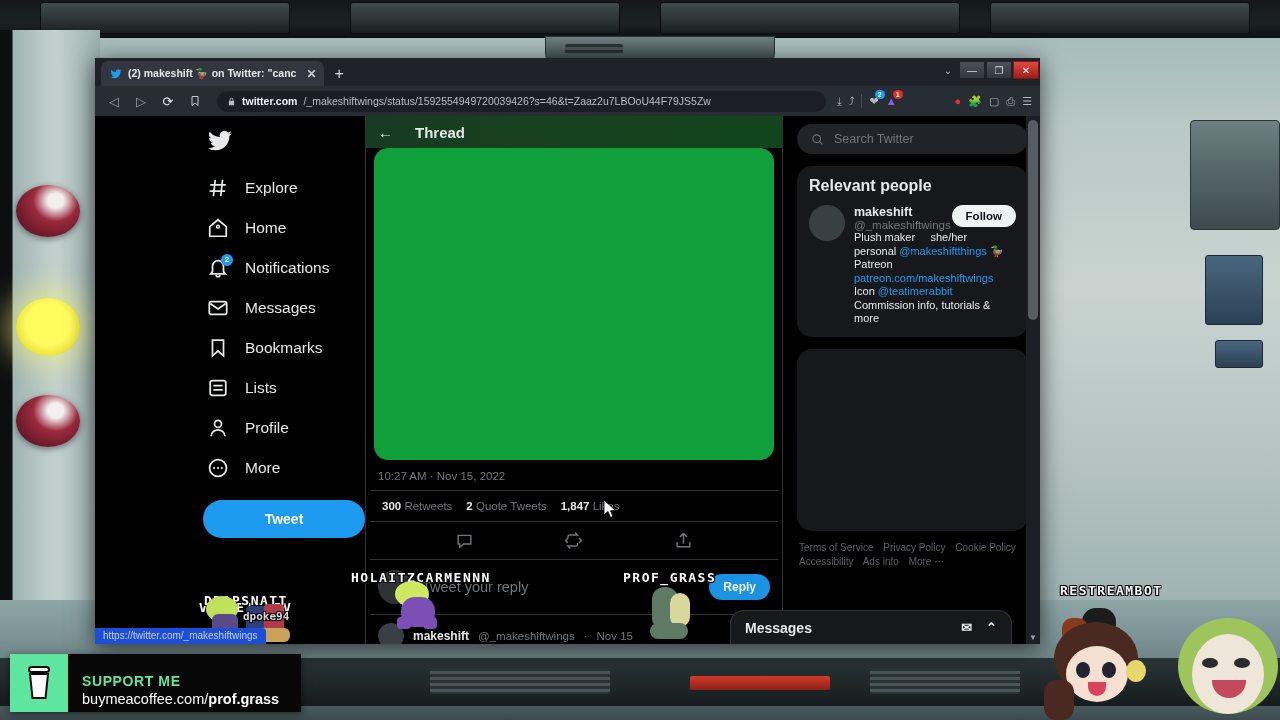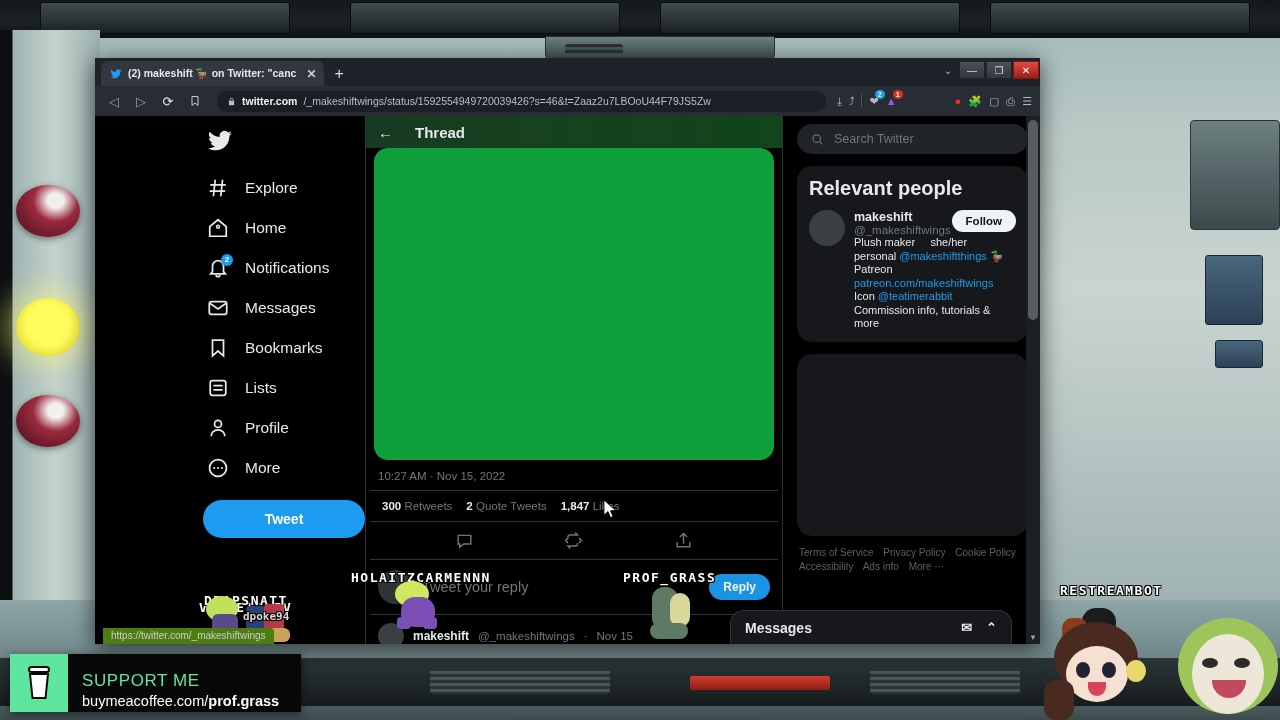--- a/index.html
+++ b/index.html
@@ -182,21 +182,21 @@
   .rt-handle { color: #71767b; font-size: 11.5px; }
   .rt-more { color: #71767b; margin-left: auto; font-size: 13px; }
 
   
   .right { flex: 1; padding: 8px 12px 0 14px; }
   .search {
     height: 30px; background: #202327; border-radius: 16px; display: flex;
     align-items: center; gap: 10px; padding: 0 14px; color: #71767b; font-size: 12.5px;
   }
   .card { background: #16181c; border-radius: 15px; margin-top: 12px; padding: 11px 12px; }
-  .card-title { color: #e7e9ea; font-size: 20px; font-weight: bold; margin-bottom: 10px; }
+  .card-title { color: #e7e9ea; font-size: 16px; font-weight: bold; margin-bottom: 10px; }
   .person { display: flex; gap: 9px; }
   .p-av { width: 36px; height: 36px; border-radius: 50%; background: #3a3f44; flex: 0 0 36px; }
   .p-name { color: #e7e9ea; font-size: 12.5px; font-weight: bold; }
   .p-handle { color: #71767b; font-size: 11.5px; }
   .p-bio { color: #e7e9ea; font-size: 11px; line-height: 13.5px; }
   .lnk { color: #1d9bf0; }
   .follow {
     background: #eff3f4; color: #0f1419; font-size: 11.5px; font-weight: bold;
     border-radius: 15px; padding: 5px 14px; height: fit-content; margin-left: auto;
   }
@@ -204,21 +204,21 @@
   .footer { color: #5b6065; font-size: 10px; line-height: 14px; padding: 10px 2px; }
   .footer span { margin-right: 7px; }
   .dm-dock {
     position: absolute; right: 28px; bottom: 0; width: 282px; height: 34px;
     background: #16181c; border: 1px solid #2f3336; border-bottom: none;
     border-radius: 14px 14px 0 0; display: flex; align-items: center;
     padding: 0 14px; color: #e7e9ea; font-size: 14px; font-weight: bold;
   }
   .dm-icons { margin-left: auto; display: flex; gap: 14px; color: #e7e9ea; font-size: 13px; }
   .statusbar {
-    position: absolute; left: 8px; bottom: 0; background: #4d7c0f; color: #c9ced4;
+    position: absolute; left: 0; bottom: 0; background: #1d4ed8; color: #c9ced4;
     font-size: 10px; padding: 2px 8px 3px; border-radius: 0 4px 0 0; z-index: 5;
   }
 
   
   .ov-name {
     position: absolute; color: #fff; font-family: "DejaVu Sans Mono", monospace;
     font-size: 13px; font-weight: bold; letter-spacing: 1.5px;
     text-shadow: 1px 1px 0 #000, -1px 1px 0 #000, 1px -1px 0 #000, -1px -1px 0 #000;
     white-space: nowrap;
   }
@@ -226,21 +226,21 @@
   .blob { position: absolute; border-radius: 50%; }
 
   .cup-banner {
     position: absolute; left: 10px; bottom: 8px; display: flex; height: 58px;
     box-shadow: 0 2px 8px rgba(0,0,0,.5);
   }
   .cup-icon {
     width: 58px; background: #5ee6a0; display: flex; align-items: center; justify-content: center;
   }
   .cup-text { background: #070707; padding: 8px 22px 8px 14px; display: flex; flex-direction: column; justify-content: center; }
-  .cup-sup { color: #5ee6a0; font-size: 17px; font-weight: normal; letter-spacing: .6px; margin-top: 14px; }
+  .cup-sup { color: #5ee6a0; font-size: 14px; font-weight: bold; letter-spacing: .6px; margin-top: 14px; }
   .cup-url { color: #fff; font-size: 14.5px; margin-top: 2px; }
   .cup-url b { font-weight: bold; }
 
   .cursor { position: absolute; width: 0; height: 0; }
 </style>
 </head>
 <body>
 
 <div id="bg-scene">
   <div class="bg-sky"></div>

